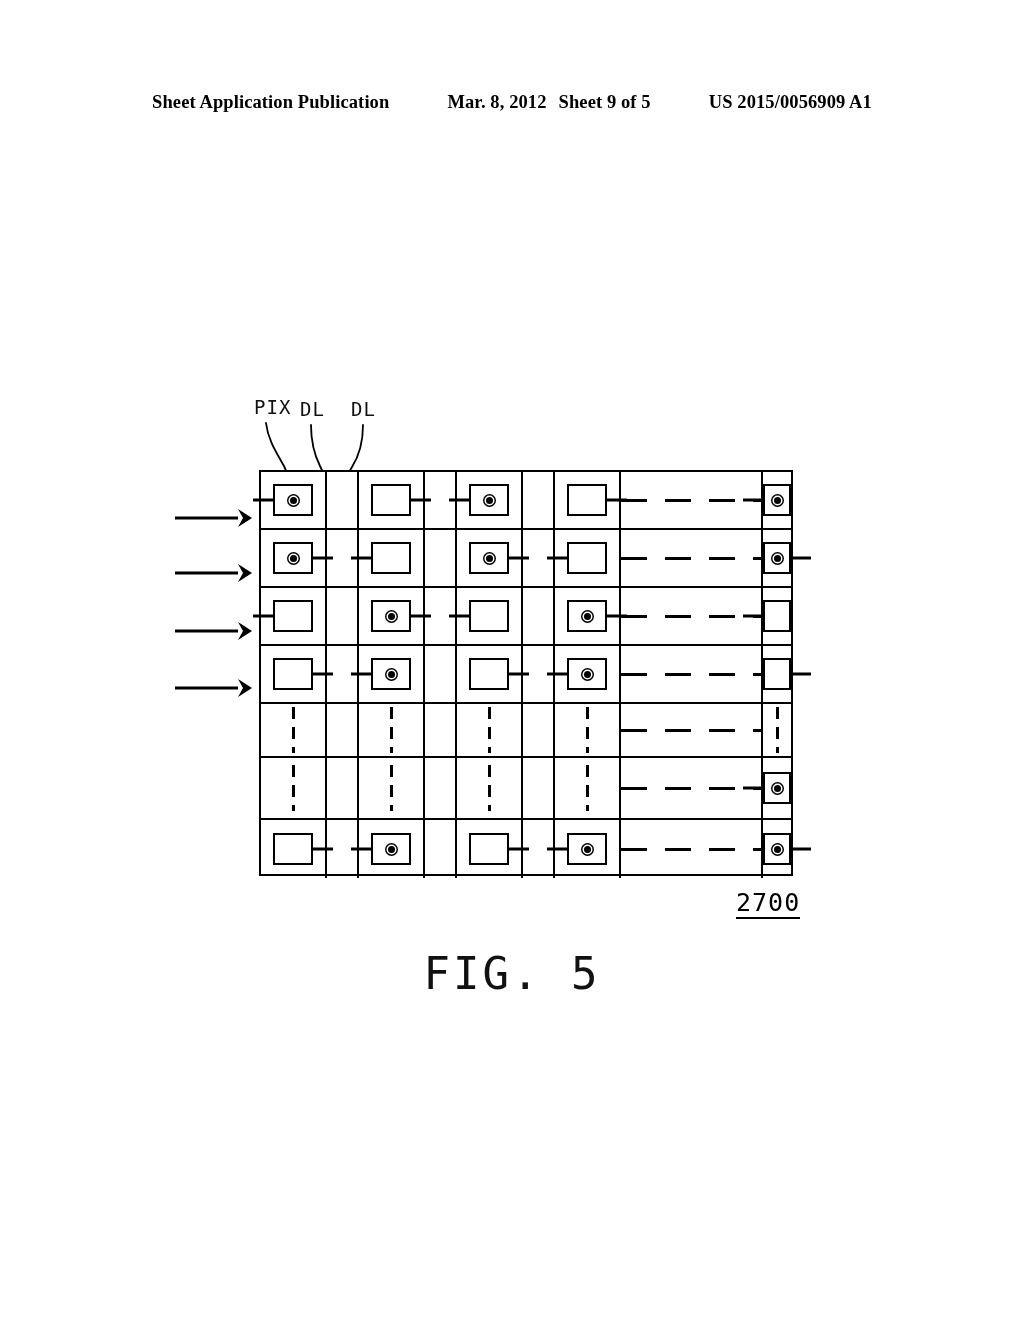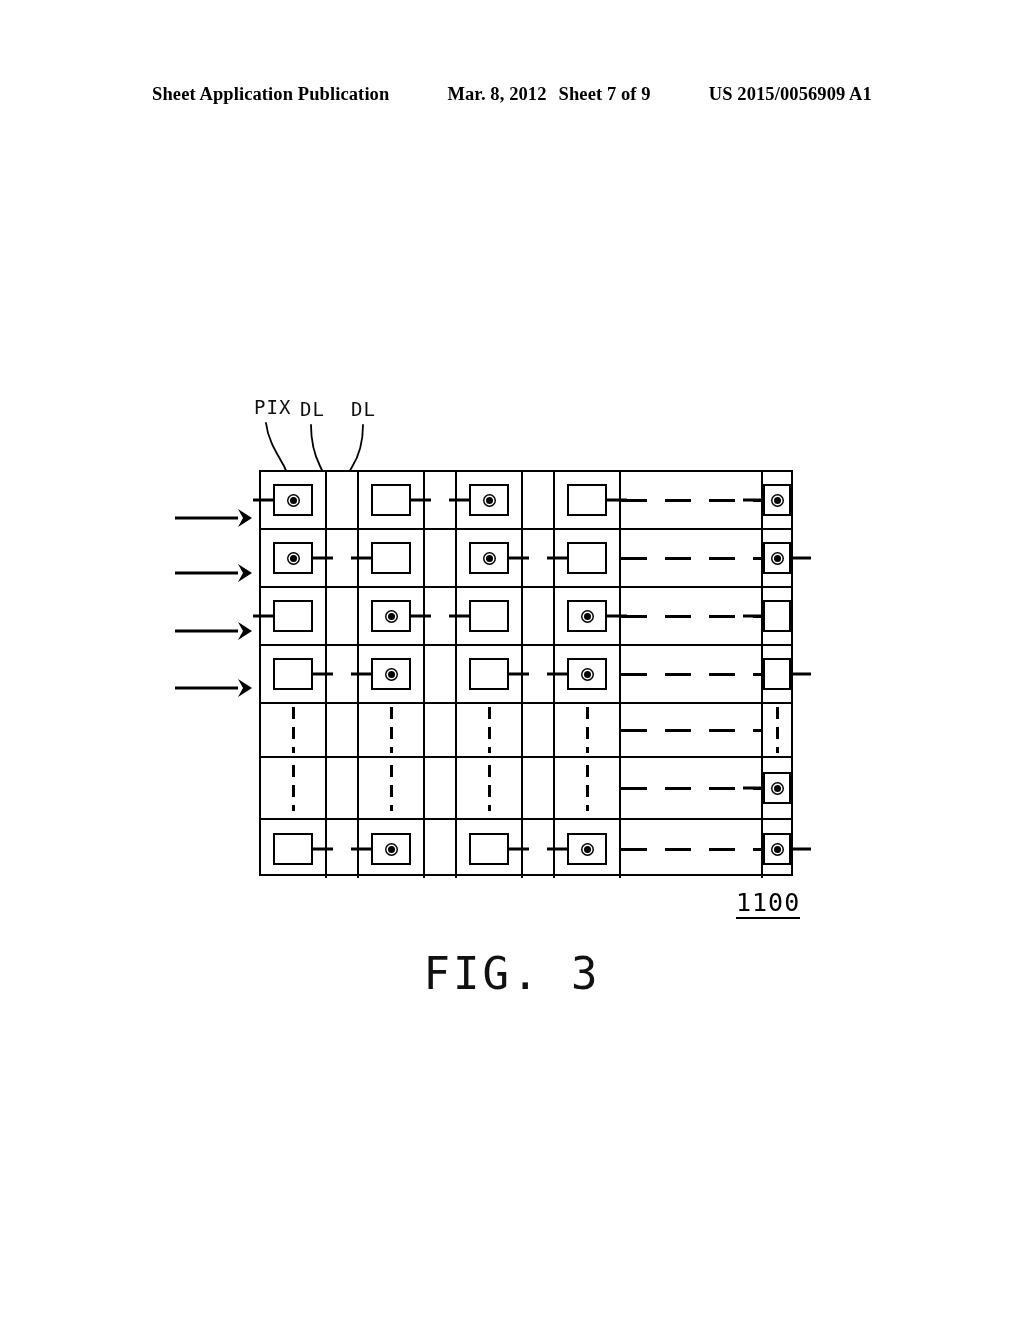--- a/index.html
+++ b/index.html
@@ -20,21 +20,21 @@
     display:flex;
     justify-content:center;
     align-items:baseline;
     font-family:"Liberation Serif", serif;
     font-weight:bold;
     font-size:18.5px;
     letter-spacing:0.1px;
     white-space:nowrap;
   }
   #page-header .h-pub{ margin-right:58px; }
-  #page-header .h-date{ margin-right:12px; }
+  #page-header .h-date{ margin-right:12px;margin-top:8px; }
   #page-header .h-sheet{ margin-right:58px; }
   #page-header .h-num{ }
 
   
   #figure-area{
     position:absolute;
     left:0; top:0; width:1024px; height:1320px;
     pointer-events:none;
   }
   #figure-area > *{ pointer-events:auto; }
@@ -163,21 +163,21 @@
     letter-spacing:3px;
     color:#111;
   }
 </style>
 </head>
 <body>
 
 <div id="page-header">
   <span class="h-pub">Sheet Application Publication</span>
   <span class="h-date">Mar. 8, 2012</span>
-  <span class="h-sheet">Sheet 7 of 9</span>
+  <span class="h-sheet">Sheet 9 of 5</span>
   <span class="h-num">US 2015/0056909 A1</span>
 </div>
 
 <div id="figure-area">
 
   <div class="callout-label" id="label-pix">PIX</div>
   <div class="callout-label" id="label-dl1">DL</div>
   <div class="callout-label" id="label-dl2">DL</div>
 
   <svg class="overlay-svg" viewBox="0 0 1024 1320" xmlns="http://www.w3.org/2000/svg">
@@ -433,16 +433,16 @@
         </div>
         <div class="cell" style="flex: 0 0 28px; width: 28px;">
           <div class="pix">
             <span class="dot"></span>
             <span class="stub right"></span>
           </div>
         </div>
       </div>
     </div>
 
-  <div id="ref-1600">1100</div>
-
-  <div id="fig-caption">FIG. 3</div>
+  <div id="ref-1600">2700</div>
+
+  <div id="fig-caption">FIG. 5</div>
 </div>
 
 </body></html>

